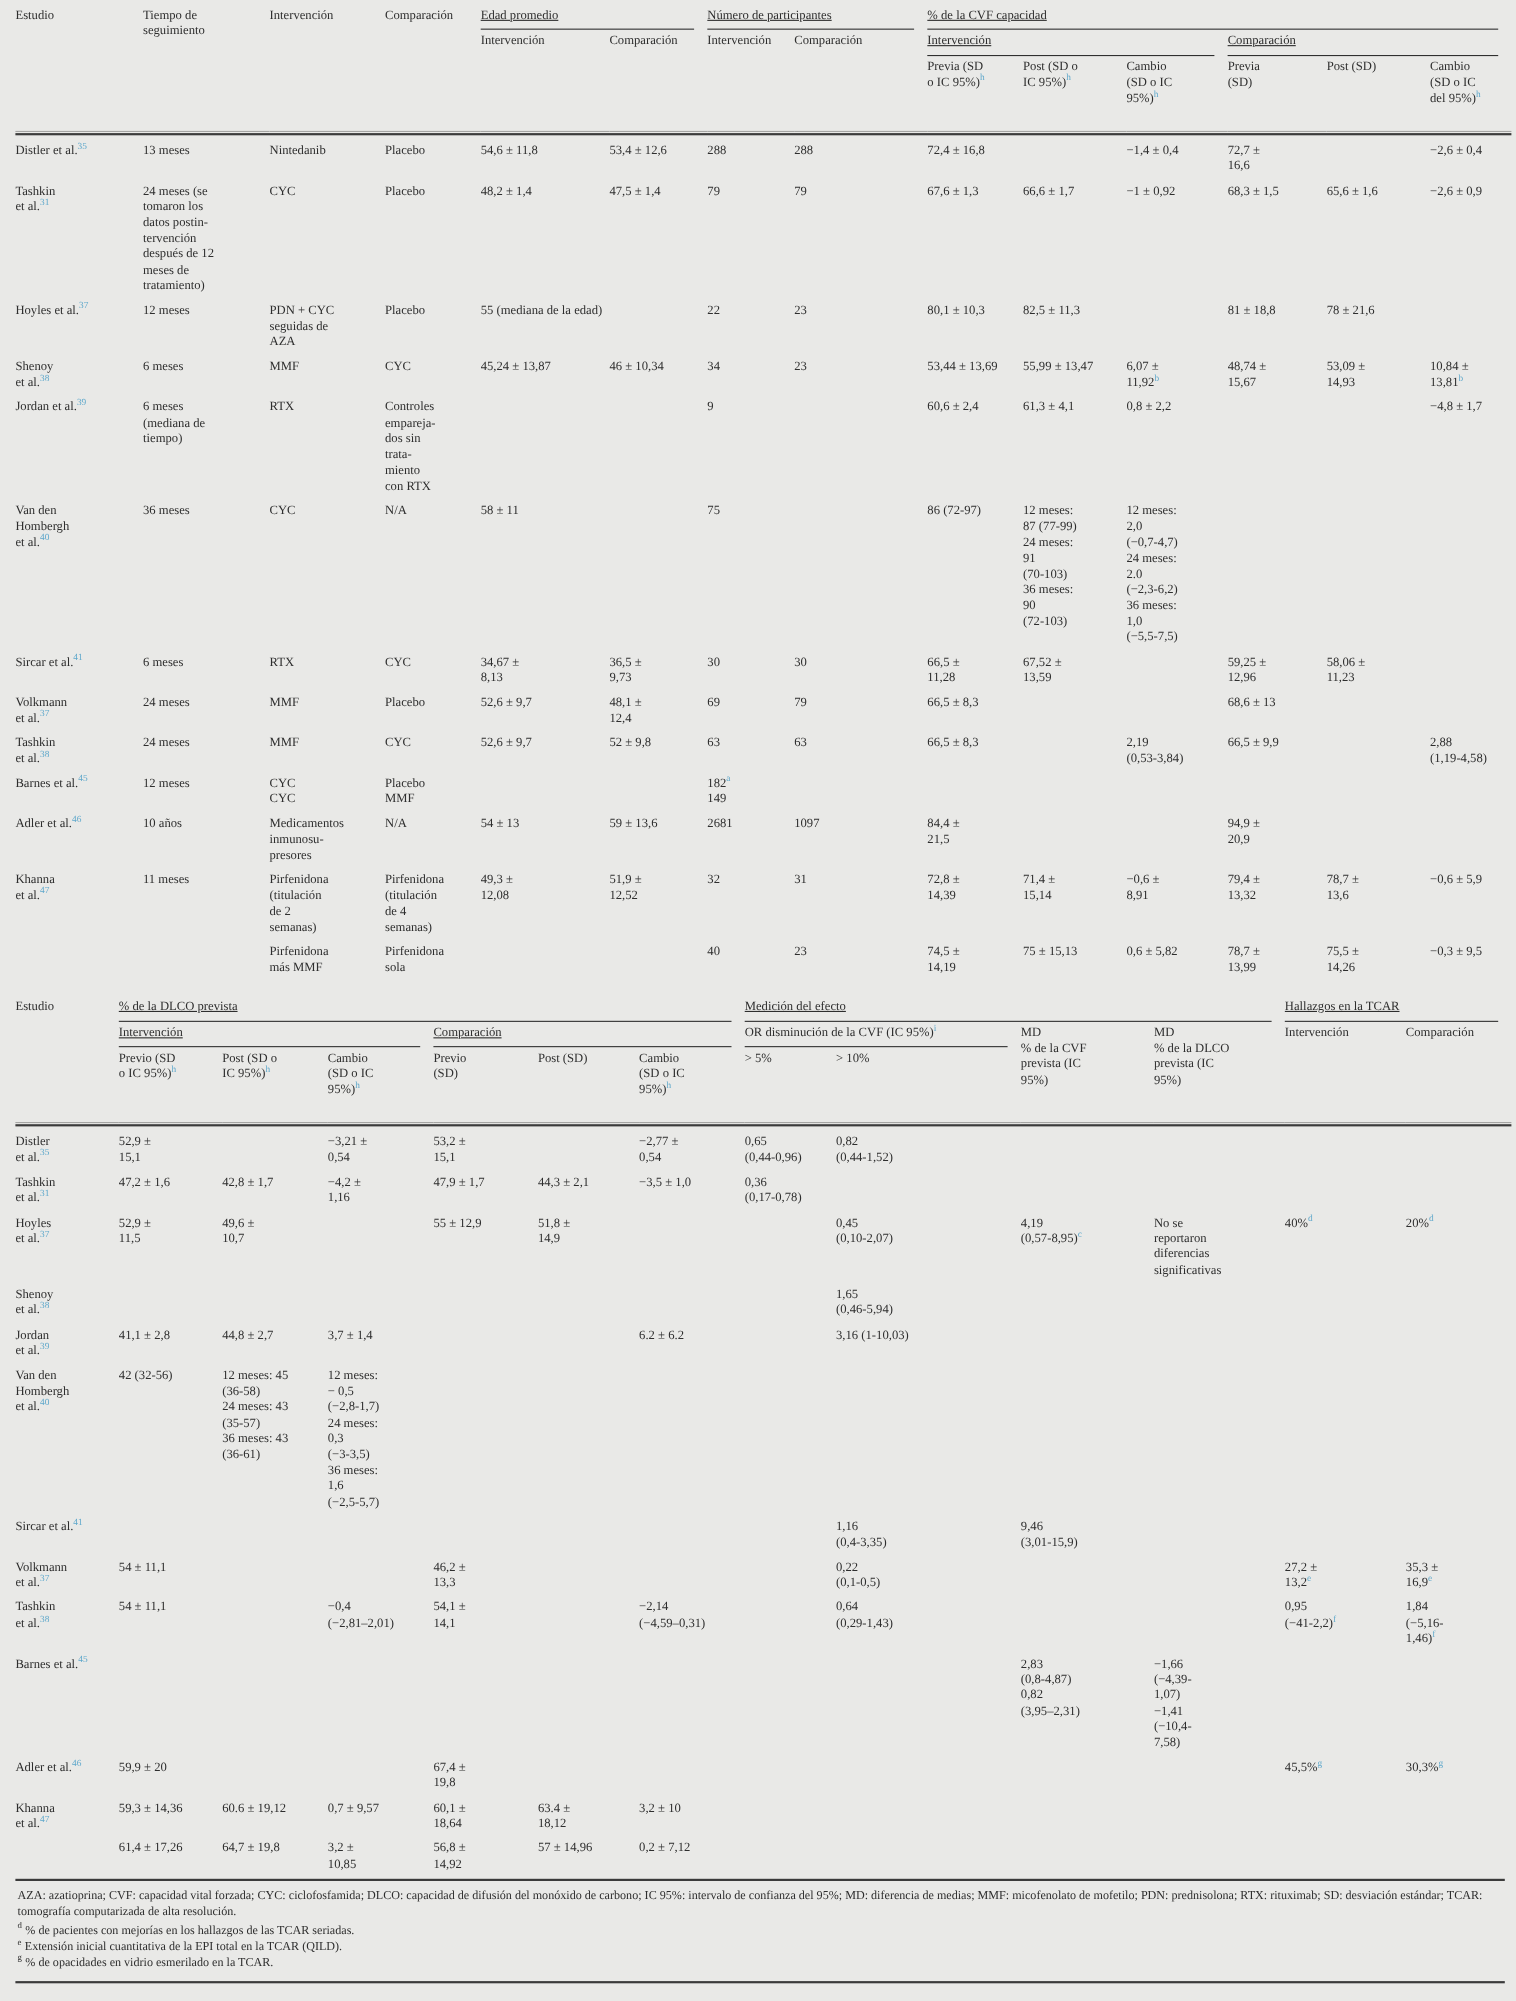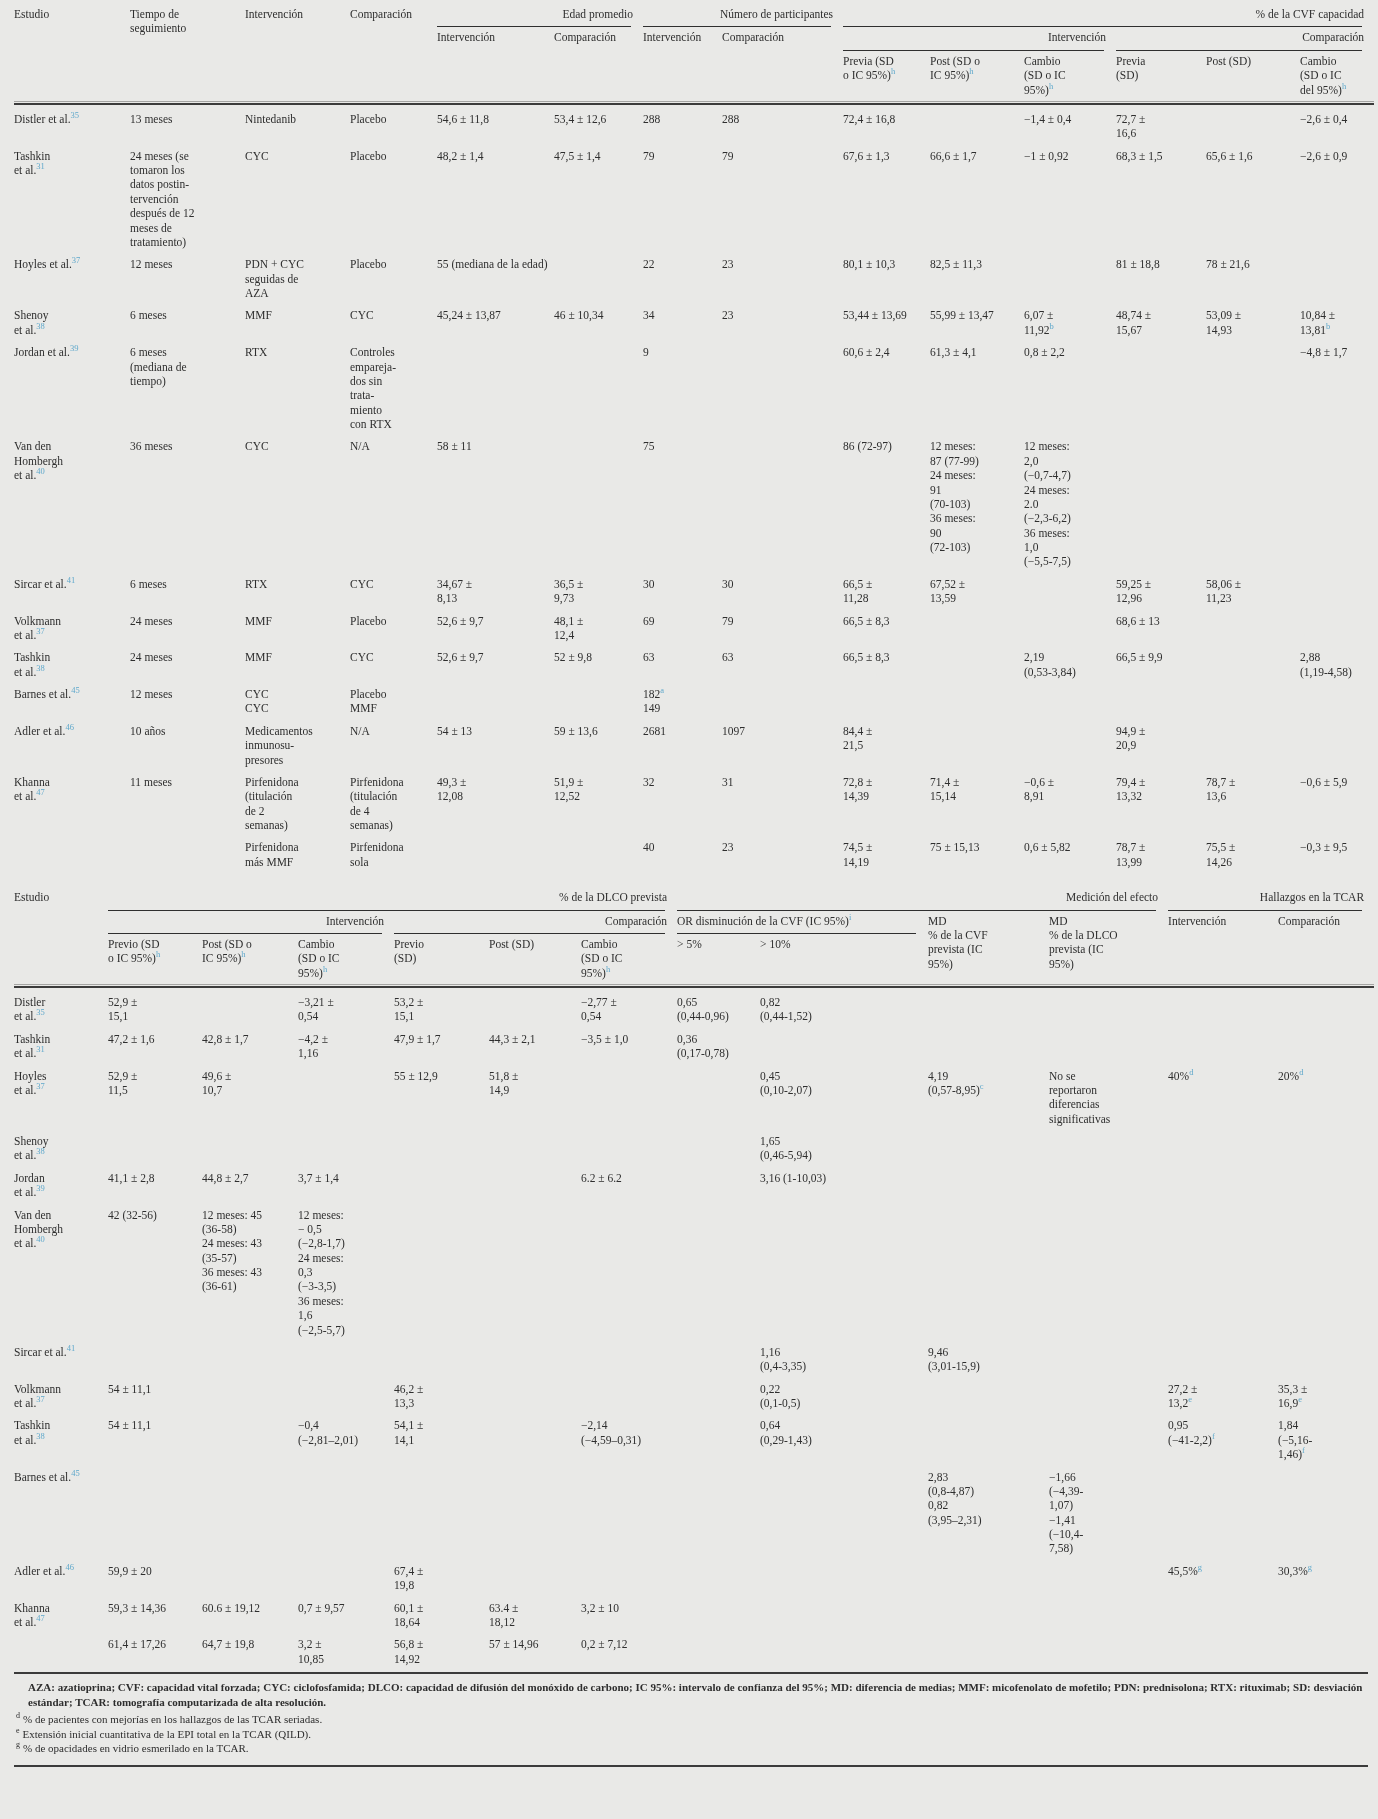--- a/index.html
+++ b/index.html
@@ -1,31 +1,31 @@
 <!DOCTYPE html>
 <html><head>
 <meta charset="utf-8">
 <style>
   html,body{margin:0;padding:0}
   body{background:#e9e9e7;color:#2e2e2e;font:11.5px/1.25 "Liberation Serif", serif;}
   .sheet{width:1378px;min-height:1819px;box-sizing:border-box;padding:4px 10px 8px 14px;background:#e9e9e7;}
   table{width:100%;border-collapse:separate;border-spacing:0;table-layout:fixed;}
   th,td{font-weight:normal;text-align:left;vertical-align:top;padding:2px 10px 5px 0;box-sizing:border-box;}
   thead th{padding-top:3px;margin-left:13px;}
-  .grp{text-align:right;}
+  .grp{text-align:left;text-decoration:underline;}
   .rule{background-image:linear-gradient(#2f2f2f,#2f2f2f);background-repeat:no-repeat;background-position:left bottom;background-size:calc(100% - 12px) 1px;padding-bottom:6px;}
   th.bb{border-bottom:1px solid #a5a5a3;}
-  tr.h3 th{padding-bottom:4px;}
+  tr.h3 th{padding-bottom:22px;}
   tr.sp th{height:3px;border-bottom:2px solid #3b3b3b;padding:0;}
   tbody td{padding-bottom:6px;}
   tbody tr:first-child td{padding-top:7px;}
   sup{color:#5fa8cb;font-size:8.5px;line-height:0;vertical-align:super;}
   .t2wrap{margin-top:12px;}
   .footer{border-top:2px solid #3b3b3b;border-bottom:2px solid #3b3b3b;margin-top:0;padding:6px 4px 9px 2px;font-size:11px;line-height:1.32;}
-  .abbr{margin:0 0 3px 12px;font-weight:bold;}
+  .abbr{margin:0 0 3px 0;}
   .fn{margin:0;}
   .fn sup{color:#2e2e2e;font-size:8px;margin-right:3px;}
 </style>
 </head>
 <body>
 
 <div class="sheet">
 
   <table class="t1">
     <colgroup>

